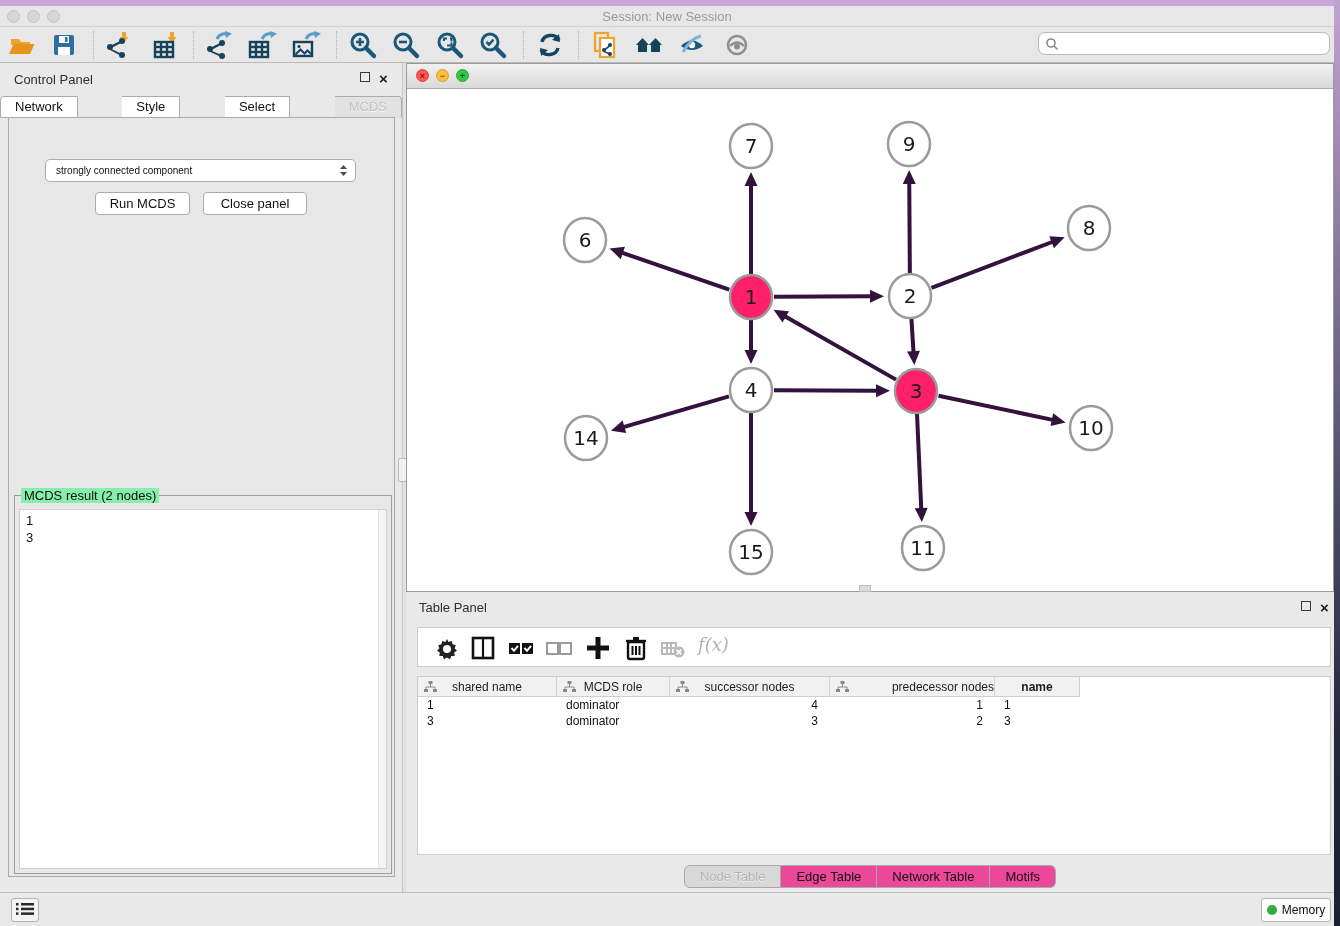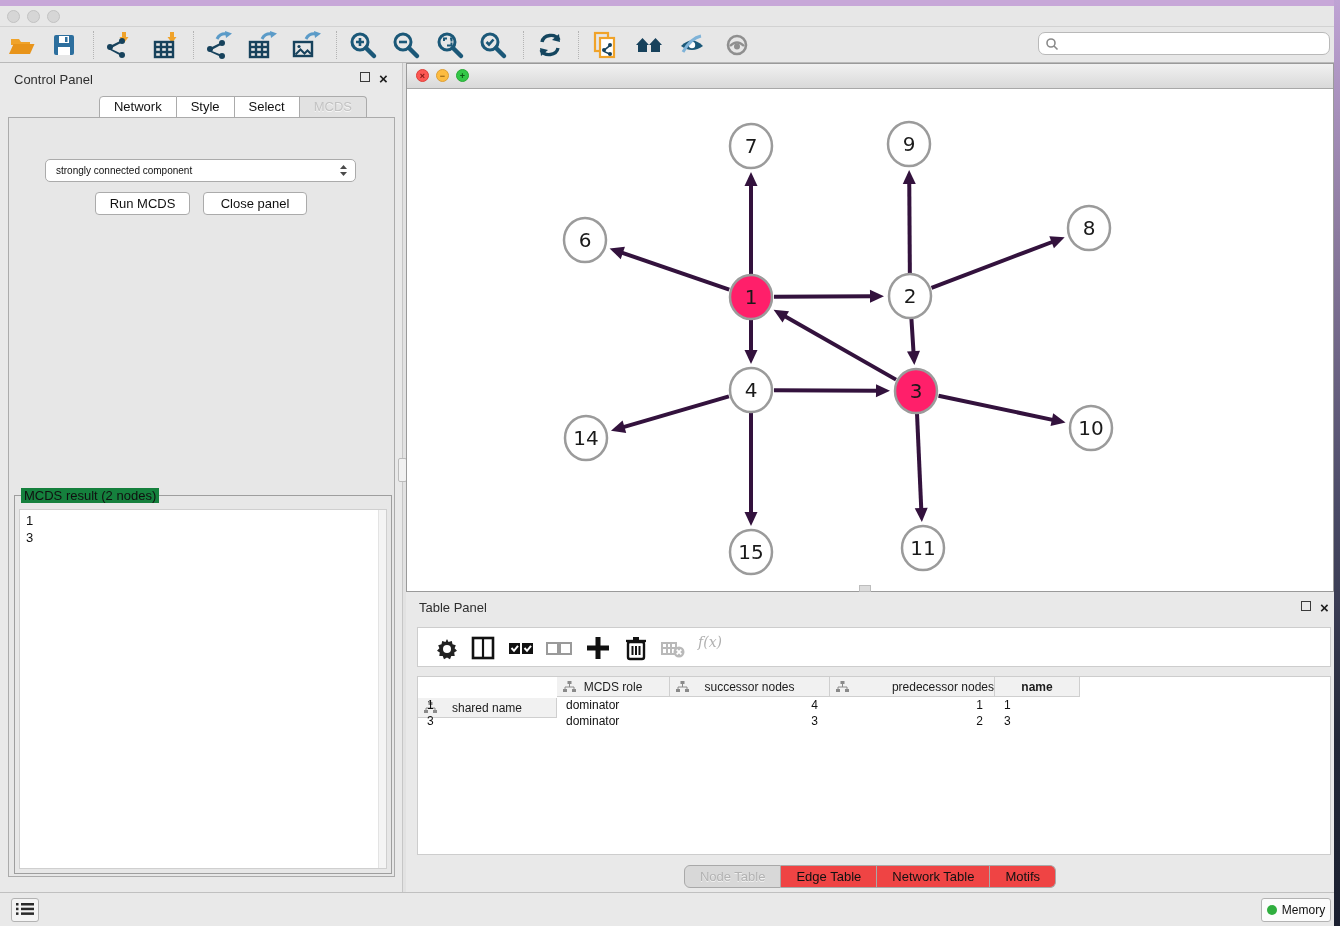--- a/index.html
+++ b/index.html
@@ -29,37 +29,37 @@
      border:1px solid #b9b9b9; border-radius:7px; display:flex; align-items:center; padding:0 6px; }
   .searchbox svg { width:14px; height:14px; flex:0 0 auto; }
   .searchbox input { border:none; outline:none; flex:1; font-size:12px; margin-left:4px; background:transparent; }
 
   
   .cp-header { position:absolute; left:0; top:63px; width:402px; height:30px; }
   .cp-title { position:absolute; left:14px; top:9px; font-size:13px; color:#2e2e2e; }
   .float-ico { position:absolute; width:10px; height:10px; border:1.5px solid #3a3a3a; background:transparent; }
   .close-ico { position:absolute; font-size:15px; font-weight:bold; color:#1c1c1c; line-height:10px; }
 
-  .cp-tabs { position:absolute; left:0; top:96px; width:402px; height:22px; display:flex; justify-content:center;margin-left:32px; }
+  .cp-tabs { position:absolute; left:0; top:96px; width:402px; height:22px; display:flex; justify-content:space-between; }
   .cp-tab { height:22px; line-height:20px; padding:0 14px; font-size:13px; color:#111; background:#fff;
      border:1px solid #ababab; border-left:none; }
   .cp-tab:first-child { border-left:1px solid #ababab; border-top-left-radius:4px; }
   .cp-tab.active { background:#e2e2e2; color:#c2c2c2; text-shadow:0 1px 0 #f6f6f6;
      border-top-right-radius:4px; border-bottom-color:#e2e2e2; }
 
   .cp-box { position:absolute; left:8px; top:117px; width:387px; height:760px; background:#e7e7e7;
      border:1px solid #ababab; }
   .opt-label { position:absolute; left:0; top:20px; width:100%; text-align:center; font-size:13px; color:#101010; }
   .criterion { position:absolute; left:36px; top:41px; width:311px; height:23px; background:#fff;
      border:1px solid #ababab; border-radius:5px; display:flex; align-items:center; padding:0 6px 0 10px; }
   .criterion span { flex:1; font-size:10px; color:#101010; }
   .cp-btn { position:absolute; top:74px; height:23px; background:#fff; border:1px solid #ababab;
      border-radius:4px; font-size:13px; color:#101010; font-family:"Liberation Sans",sans-serif; }
   .mcds-field { position:absolute; left:5px; top:377px; width:378px; height:379px; border:1px solid #9e9e9e; }
-  .mcds-legend { position:absolute; left:6px; top:-8px; background:#15803d; padding:0 3px; font-size:13px; color:#101010; }
+  .mcds-legend { position:absolute; left:6px; top:-8px; background:#86efac; padding:0 3px; font-size:13px; color:#101010; }
   .mcds-white { position:absolute; left:4px; top:13px; right:4px; bottom:4px; background:#fff; border:1px solid #cfcfcf; }
   .mcds-lines { position:absolute; left:6px; top:2px; font-size:13px; line-height:17px; color:#111; }
   .mcds-scroll { position:absolute; right:0; top:0; bottom:0; width:8px; background:#f4f4f4; border-left:1px solid #e3e3e3; }
 
   .v-divider { position:absolute; left:402px; top:63px; width:4px; height:829px; background:#e2e2e2;
      border-left:1px solid #c6c6c6; }
   .v-handle { position:absolute; left:-5px; top:395px; width:9px; height:24px; background:#f1f1f1;
      border:1px solid #bbb; border-radius:2px; }
 
   
@@ -73,32 +73,32 @@
   .net-canvas { position:absolute; left:0; top:25px; width:926px; height:502px; }
   .net-handle { position:absolute; left:452px; bottom:-1px; width:12px; height:7px; background:#dcdcdc; border:1px solid #bdbdbd; }
 
   
   .tp-header { position:absolute; left:406px; top:595px; width:928px; height:28px; }
   .tp-title { position:absolute; left:13px; top:5px; font-size:13px; color:#2e2e2e; }
   .tp-toolbar { position:absolute; left:417px; top:627px; width:914px; height:40px; background:#fff;
      border:1px solid #cdcdcd; }
   .tp-toolbar .ico { position:absolute; top:5px; width:30px; height:30px; }
   .fx-label { position:absolute; top:6px; font-family:"DejaVu Serif", serif; font-style:italic;
-     font-size:14px; color:#b0b0b0; }
+     font-size:18px; color:#b0b0b0; }
   .tp-table { position:absolute; left:417px; top:676px; width:914px; height:179px; background:#fff;
      border:1px solid #cdcdcd; overflow:hidden; }
   .th-row { position:absolute; left:0; top:0; height:20px; display:flex; }
   .th { height:20px; background:#f1f1f1; border-right:1px solid #cfcfcf; border-bottom:1px solid #cfcfcf;
      display:flex; align-items:center; justify-content:center; font-size:12px; color:#1c1c1c; gap:5px; }
   .th svg { position:absolute; left:6px; }
   .th { position:relative; }
   .tr { position:absolute; left:0; height:16px; display:flex; font-size:12px; color:#111; }
   .td { height:16px; line-height:16px; white-space:nowrap; overflow:hidden; }
   .tp-tabs { position:absolute; left:406px; top:865px; width:928px; display:flex; justify-content:center; }
-  .seg { height:23px; line-height:21px; padding:0 15px; font-size:13px; background:#ef4444; color:#111;
+  .seg { height:23px; line-height:21px; padding:0 15px; font-size:13px; background:#ec4899; color:#111;
      border:1px solid #a9a9a9; border-left:none; }
   .seg:first-child { border-left:1px solid #a9a9a9; border-radius:6px 0 0 6px; }
   .seg:last-child { border-radius:0 6px 6px 0; }
   .seg.active { background:#d8d8d8; color:#b2b2b2; text-shadow:0 1px 0 #f2f2f2; }
 
   
   .status-bar { position:absolute; left:0; top:892px; width:1334px; height:34px; background:#e9e9e9;
      border-top:1px solid #c0c0c0; }
   .list-btn { position:absolute; left:11px; top:5px; width:28px; height:24px; background:#f4f4f4;
      border:1px solid #b3b3b3; border-radius:3px; }
@@ -110,20 +110,21 @@
 </head>
 <body>
 
 <div class="desk-top"></div>
 <div class="desk-right"></div>
 
 <div class="titlebar">
   <span class="tl-circle" style="left:7px"></span>
   <span class="tl-circle" style="left:27px"></span>
   <span class="tl-circle" style="left:47px"></span>
+  <span class="app-title">Session: New Session</span>
 </div>
 
 <div class="main-toolbar">
   <button class="tbtn" style="left:5px">
     <svg viewBox="0 0 30 30">
         <path d="M4 9 h8 l2 3 h9 v3 h-19 z" fill="#f0a32a"></path>
         <path d="M2 24 l4.5 -10 h21 l-4.5 10 z" fill="#e8941a"></path>
       </svg>
   </button>
   <button class="tbtn" style="left:47px">
@@ -462,21 +463,21 @@
           <line x1="4" y1="15" x2="18" y2="15"></line>
         </g>
         <circle cx="21" cy="19" r="5.5" fill="#b9b9b9"></circle>
         <path d="M18.7 16.7 l4.6 4.6 M23.3 16.7 l-4.6 4.6" stroke="#fff" stroke-width="1.8"></path>
       </svg>
   </span>
   <span class="fx-label" style="left:280px">f(x)</span>
 </div>
 <div class="tp-table">
     <div class="th-row">
-      <div class="th" style="width: 139px; margin-top: 21px;">
+      <div class="th" style="width: 139px;">
         <svg width="13" height="12" viewBox="0 0 13 12">
           <g fill="#8a8a8a">
             <rect x="4.5" y="0" width="4" height="3"></rect>
             <rect x="0" y="8" width="4" height="3"></rect>
             <rect x="9" y="8" width="4" height="3"></rect>
           </g>
           <path d="M6.5 3 v3 M2 8 v-2 h9 v2" stroke="#8a8a8a" fill="none"></path>
         </svg>
         <span>shared name</span>
       </div>

